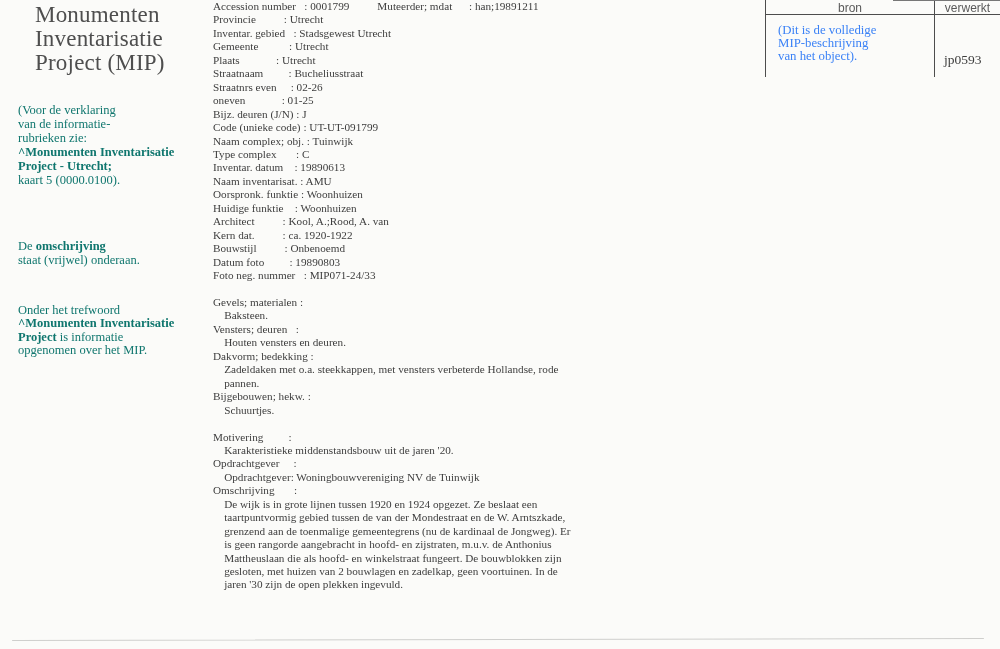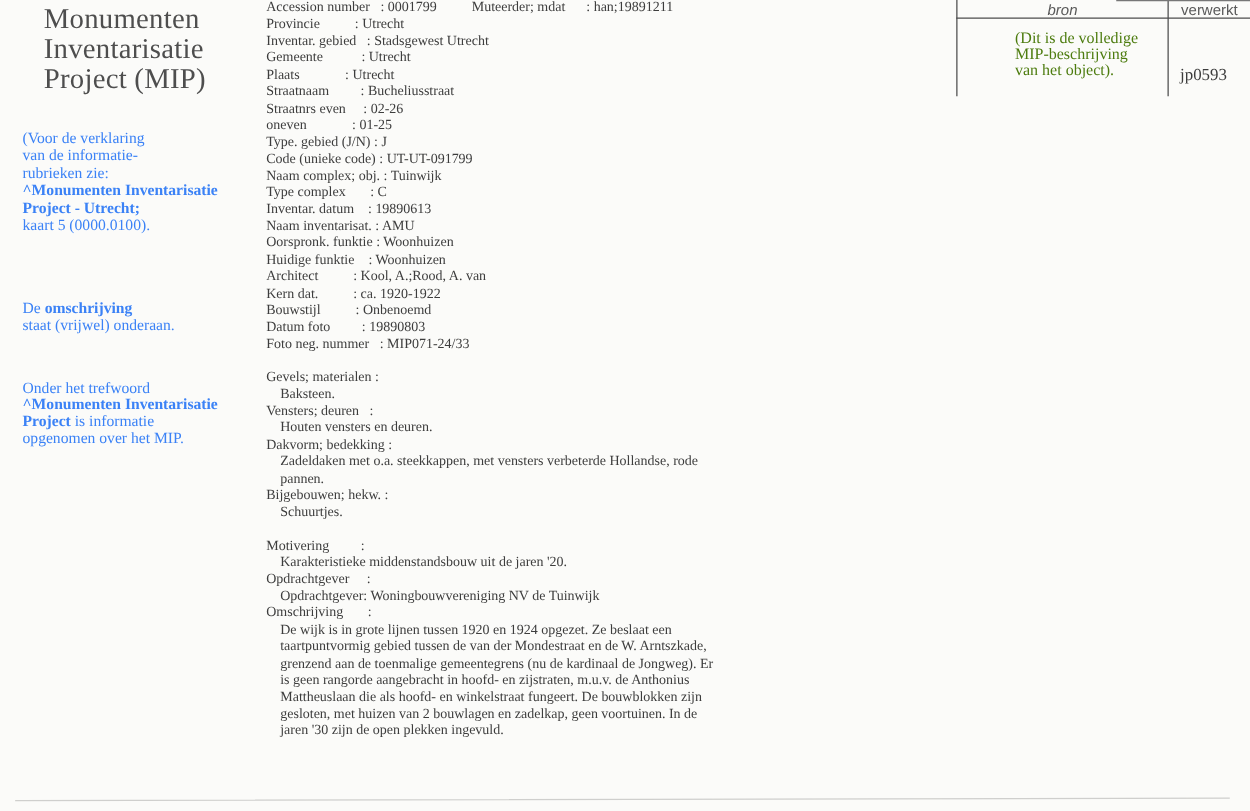--- a/index.html
+++ b/index.html
@@ -14,21 +14,21 @@
 
   
   .title {
     position: absolute; left: 35px; top: 3px;
     font-size: 23px; line-height: 23.8px;
     font-weight: normal; color: #4e4e4e;
     letter-spacing: 0.2px; margin: 0;
   }
   .note {
     position: absolute; left: 18px;
-    font-size: 12.5px; color: #3b82f6;
+    font-size: 12.5px; color: #0f766e;
     width: 190px;
   }
   .note-1 { top: 103px; line-height: 14px; }
   .note-2 { top: 210px; line-height: 14px; margin-top: 29px; }
   .note-3 { top: 304px; line-height: 13.4px; }
   .bold { font-weight: bold; }
 
   
   .record {
     position: absolute; left: 213px; top: 0;
@@ -42,25 +42,25 @@
   .vline { position: absolute; width: 1px; background: #4d4d4d; top: 0; height: 77px; }
   .vline-left  { left: 765px; }
   .vline-mid   { left: 934px; }
   .hline-header { position: absolute; left: 765px; top: 14px; width: 235px; height: 1px; background: #4d4d4d; }
   .hline-top    { position: absolute; left: 893px; top: 0; width: 107px; height: 1px; background: #777; }
   .col-header {
     position: absolute; top: 1px;
     font-family: "Liberation Sans", sans-serif;
     font-size: 12px; color: #5a5a5a; text-align: center;
   }
-  .col-header-bron { left: 766px; width: 168px; font-style: italic; }
+  .col-header-bron { left: 766px; width: 168px; }
   .col-header-verwerkt { left: 935px; width: 65px; }
   .bron-note {
-    position: absolute; left: 812px; top: 24px;
-    font-size: 12.8px; line-height: 13.2px; color: #4d7c0f;
+    position: absolute; left: 778px; top: 24px;
+    font-size: 12.8px; line-height: 13.2px; color: #3b82f6;
   }
   .verwerkt-value {
     position: absolute; left: 944px; top: 52px;
     font-size: 13.5px; color: #3c3c3c;
   }
 
   
   .scan-line {
     position: absolute; left: 12px; top: 639px;
     width: 972px; height: 1px; background: #cfcfcd;
@@ -101,21 +101,21 @@
 
   <main class="record">
       <div class="record-line">Accession number   : 0001799          Muteerder; mdat      : han;19891211</div>
       <div class="record-line">Provincie          : Utrecht</div>
       <div class="record-line">Inventar. gebied   : Stadsgewest Utrecht</div>
       <div class="record-line">Gemeente           : Utrecht</div>
       <div class="record-line">Plaats             : Utrecht</div>
       <div class="record-line">Straatnaam         : Bucheliusstraat</div>
       <div class="record-line">Straatnrs even     : 02-26</div>
       <div class="record-line">oneven             : 01-25</div>
-      <div class="record-line">Type. gebied (J/N) : J</div>
+      <div class="record-line">Bijz. deuren (J/N) : J</div>
       <div class="record-line">Code (unieke code) : UT-UT-091799</div>
       <div class="record-line">Naam complex; obj. : Tuinwijk</div>
       <div class="record-line">Type complex       : C</div>
       <div class="record-line">Inventar. datum    : 19890613</div>
       <div class="record-line">Naam inventarisat. : AMU</div>
       <div class="record-line">Oorspronk. funktie : Woonhuizen</div>
       <div class="record-line">Huidige funktie    : Woonhuizen</div>
       <div class="record-line">Architect          : Kool, A.;Rood, A. van</div>
       <div class="record-line">Kern dat.          : ca. 1920-1922</div>
       <div class="record-line">Bouwstijl          : Onbenoemd</div>

